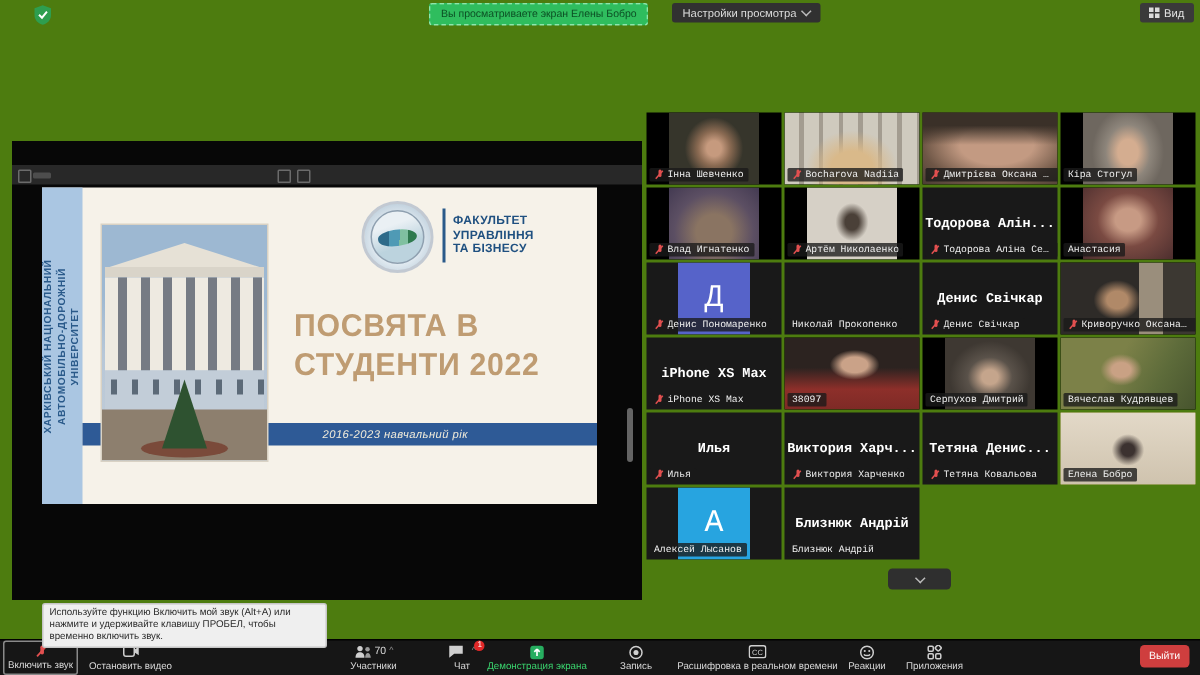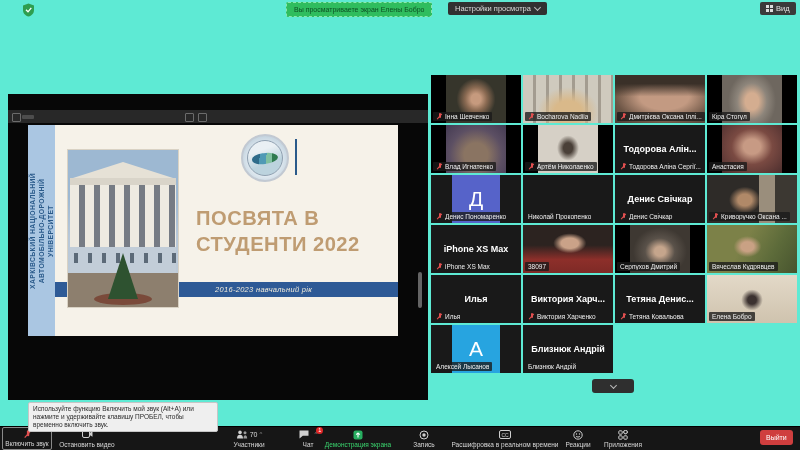--- a/index.html
+++ b/index.html
@@ -1,18 +1,18 @@
 <!DOCTYPE html>
 <html><head>
 <meta charset="utf-8">
 <style>
   html,body{margin:0;padding:0;background:#111;}
   body{width:800px;height:450px;position:relative;overflow:hidden;
        font-family:"Liberation Sans",sans-serif;-webkit-font-smoothing:antialiased;}
-  .app{position:absolute;inset:0;background:#5eead4;}
+  .app{position:absolute;inset:0;background:#4d7c0f;}
 
   
   .shield{position:absolute;left:22px;top:3px;width:13px;height:14px;}
   .share-banner{position:absolute;left:286px;top:2px;height:13px;line-height:13px;
     background:#2fbd5e;border:1px dashed #8ce6ad;border-radius:2px;color:#0c4f24;
     font-size:7px;padding:0 7px;white-space:nowrap;}
   .view-options{position:absolute;left:448px;top:2px;height:13px;line-height:13px;
     background:#313131;border-radius:2px;color:#dcdcdc;font-size:7.5px;padding:0 7px;
     display:flex;align-items:center;gap:4px;}
   .view-btn{position:absolute;left:760px;top:2px;height:13px;line-height:13px;
@@ -65,21 +65,21 @@
     transform:rotate(-8deg);}
   .vline{position:absolute;left:267px;top:14px;width:2px;height:36px;background:#2a5a8a;}
   .faculty{position:absolute;left:274px;top:17px;font-size:8px;font-weight:bold;color:#1f5080;
     line-height:1.2;letter-spacing:.2px;}
   .title{position:absolute;left:168px;top:80px;color:#bf9c72;font-weight:bold;font-size:21px;
     line-height:1.22;transform:scaleX(.96);transform-origin:left;white-space:nowrap;letter-spacing:.5px;}
 
   
   .pgrid{position:absolute;left:431px;top:75px;display:grid;
     grid-template-columns:repeat(4,90px);grid-template-rows:repeat(6,48px);gap:2px;}
-  .tile{position:relative;background:#191919;overflow:hidden;}
+  .tile{position:relative;background:#191919;overflow:hidden;font-family:Liberation Mono, monospace;}
   .tile.active{outline:2px solid #d8df6c;outline-offset:-2px;z-index:2;}
   .vid{position:absolute;top:0;bottom:0;left:0;right:0;}
   .v1,.v4,.v5,.v6,.v7,.v10{left:17%;right:17%;}
   .tile.video{background:#000;}
   .v1{background:radial-gradient(ellipse 45% 60% at 50% 50%,#c69a7e 0 18%,#8a6a52 40%,#36352b 72%),#2c2e26;}
   .v2{background:radial-gradient(ellipse at 50% 78%,#d9b98a 0 22%,rgba(0,0,0,0) 48%),
       repeating-linear-gradient(90deg,#cfcabe 0 10px,#a39c90 10px 13px);}
   .v3{background:linear-gradient(#3a3028 0 18%,rgba(0,0,0,0) 45%),
       radial-gradient(ellipse at 55% 45%,#c39a82 0 35%,#6e5646 70%,#4a3c34);}
   .v4{background:radial-gradient(ellipse 40% 62% at 50% 55%,#d4ad90 0 28%,#8d857b 62%,#6e675f);}
@@ -172,20 +172,25 @@
         <div class="pediment"></div>
         <div class="entab"></div>
         <div class="colonnade"></div>
         <div class="lower"></div>
         <div class="ground"></div>
         <div class="bed"></div>
         <div class="spruce"></div>
       </div>
       <div class="emblem"></div>
       <div class="vline"></div>
+      <div class="faculty">
+        <div>ФАКУЛЬТЕТ</div>
+        <div>УПРАВЛІННЯ</div>
+        <div>ТА БІЗНЕСУ</div>
+      </div>
       <div class="title">
         <div>ПОСВЯТА В</div>
         <div>СТУДЕНТИ 2022</div>
       </div>
     </div>
     <div class="scrollbar"></div>
   </div>
 
   <div class="pgrid">
       <div class="tile video">

